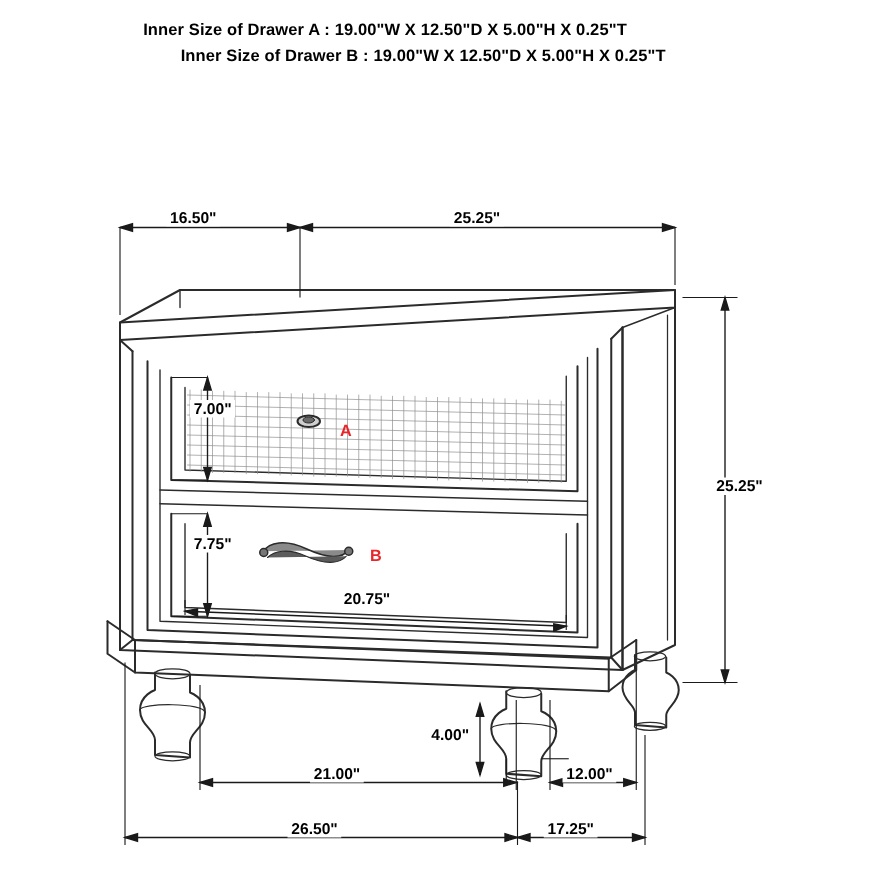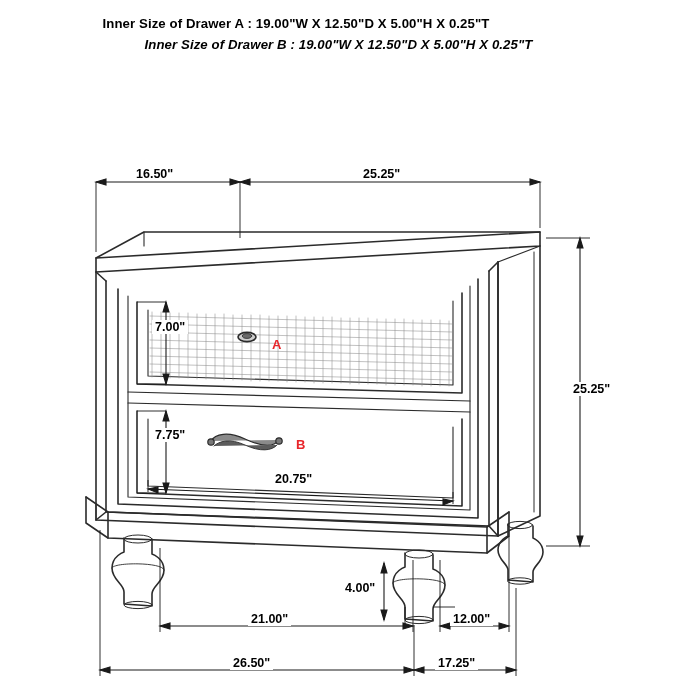--- a/index.html
+++ b/index.html
@@ -23,22 +23,22 @@
     position: absolute;
     left: 0;
     top: 0;
     width: 700px;
     text-align: center;
     font-weight: bold;
     font-size: 13.2px;
     letter-spacing: 0.1px;
     line-height: 20px;
   }
-  .hdr .l1 { position: absolute; left: 0; top: 14px; width: 592px; }
-  .hdr .l2 { position: absolute; left: 0; top: 35px; width: 677px; font-style: italic; }
+  .hdr .l1 { position: absolute; left: 12px; top: 14px; width: 592px; }
+  .hdr .l2 { position: absolute; left: 0; top: 35px; width: 677px; }
 
   svg.diagram {
     position: absolute;
     left: 0;
     top: 0;
     width: 700px;
     height: 700px;
   }
   .dimlabel {
     position: absolute;

